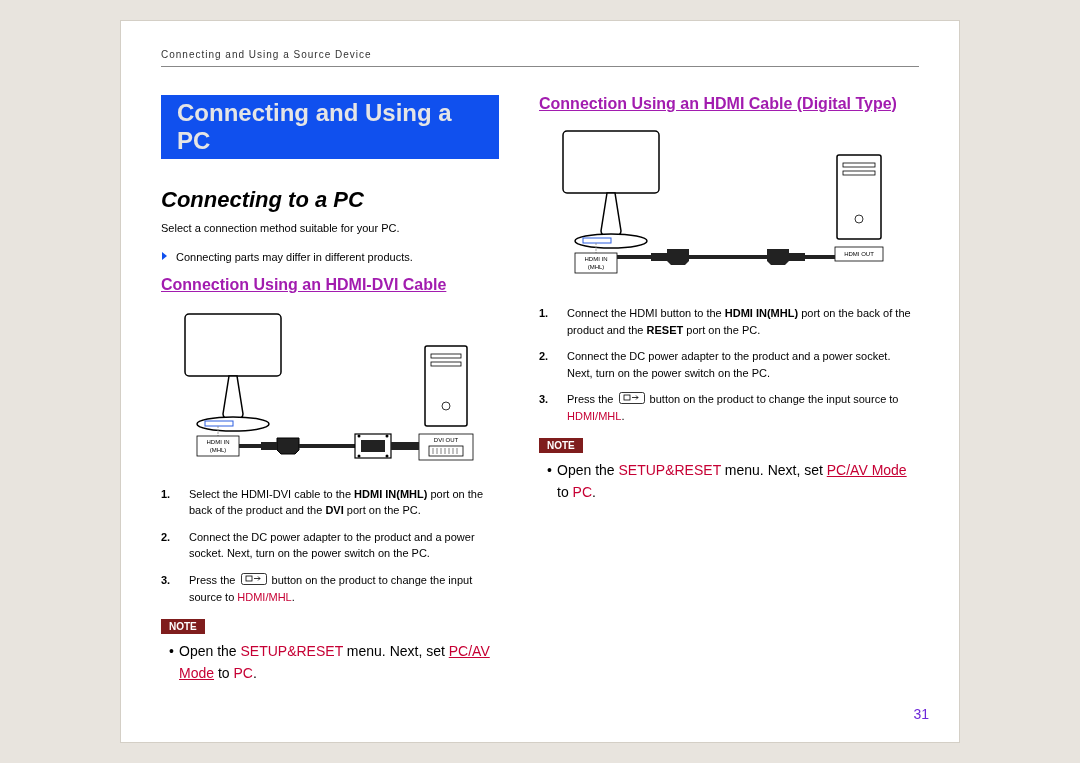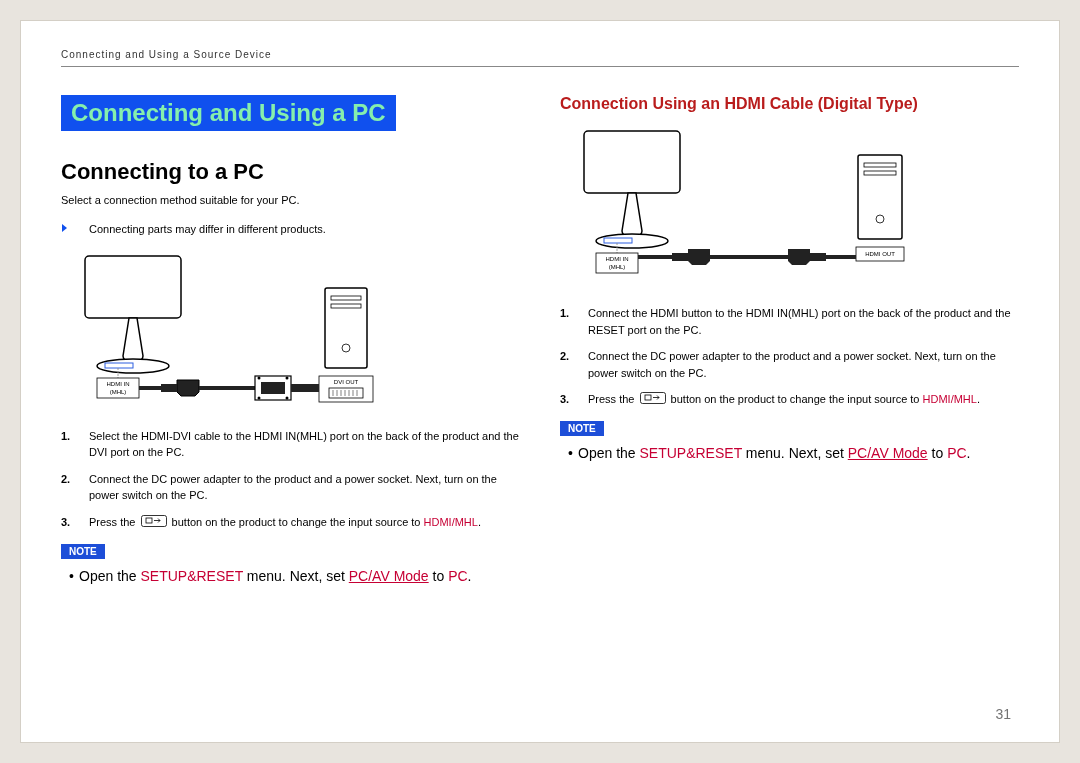--- a/index.html
+++ b/index.html
@@ -6,21 +6,21 @@
   body {
     width: 1080px;
     height: 763px;
     background: #e8e4de;
     font-family: Arial, Helvetica, sans-serif;
     display: flex;
     align-items: center;
     justify-content: center;
   }
   .page {
-    width: 1040px;
+    width: 840px;
     height: 723px;
     background: #ffffff;
     border: 1px solid #d4cfc6;
     padding: 28px 40px 20px 40px;
     position: relative;
   }
   .header-line {
     font-size: 10px;
     letter-spacing: 1px;
     color: #333;
@@ -30,65 +30,67 @@
   }
   .columns {
     display: flex;
     gap: 40px;
   }
   .col-left, .col-right {
     flex: 1;
   }
   .main-title {
     background: #1050ee;
-    color: #86efac;
+    color: #e5e5e5;
     font-size: 24px;
     font-weight: bold;
-    padding: 4px 10px;
+    padding: 4px 16px;
     display: inline-block;
     margin-bottom: 28px;
   }
   .section-title {
     font-size: 22px;
     font-weight: bold;
     color: #000;
     margin-bottom: 8px;
+    font-style: italic;
   }
   .body-text {
     font-size: 11px;
     color: #000;
     margin-bottom: 14px;
     line-height: 1.4;
   }
   .bullet-row {
     display: flex;
     align-items: flex-start;
-    gap: 19px;
+    gap: 6px;
     margin-bottom: 10px;
   }
   .bullet-icon {
     width: 9px;
     height: 9px;
     margin-top: 2px;
     flex-shrink: 0;
   }
   .bullet-icon::before {
     content: "";
     display: block;
     width: 0; height: 0;
     border-left: 5px solid #1050ee;
     border-top: 4.5px solid transparent;
     border-bottom: 4.5px solid transparent;
     margin-left: 1px;
   }
   .sub-title {
     font-size: 16px;
     font-weight: bold;
-    color: #b91c1c;
+    color: #a21caf;
     margin-bottom: 12px;
+    text-decoration: underline;
   }
   .diagram {
     margin: 8px 0 16px 0;
   }
   ol.steps {
     list-style: none;
     padding-left: 18px;
     margin-bottom: 10px;
   }
   ol.steps li {
@@ -96,25 +98,25 @@
     line-height: 1.5;
     margin-bottom: 10px;
     position: relative;
     padding-left: 10px;
   }
   ol.steps li .num {
     position: absolute;
     left: -18px;
     font-weight: bold;
   }
-  .bold { font-weight: normal; }
+  .bold { font-weight: bold; }
   .red { color: #c60034; }
   .red-under { color: #c60034; text-decoration: underline; }
   .note-badge {
-    background: #1d4ed8;
+    background: #7f1d1d;
     color: #fff;
     font-size: 10px;
     font-weight: bold;
     padding: 2px 8px;
     display: inline-block;
     margin-bottom: 6px;
   }
   ul.note-list {
     list-style: none;
     padding-left: 8px;
@@ -127,23 +129,23 @@
   }
   ul.note-list li::before {
     content: "•";
     position: absolute;
     left: 0;
     color: #000;
   }
   .page-num {
     position: absolute;
     bottom: 20px;
-    right: 48px;
+    right: 30px;
     font-size: 14px;
-    color: #737373;
+    color: #6d28d9;
     text-align: right;
   }
   .icon-inline {
     display: inline-block;
     vertical-align: middle;
     margin: 0 2px;
   }
   .port-label {
     font-family: Arial, sans-serif;
     font-size: 6px;
@@ -161,20 +163,21 @@
 
     <div class="col-left">
       <div class="main-title">Connecting and Using a PC</div>
       <div class="section-title">Connecting to a PC</div>
       <div class="body-text">Select a connection method suitable for your PC.</div>
       <div class="bullet-row">
         <span class="bullet-icon"></span>
         <span class="body-text" style="margin:0">Connecting parts may differ in different products.</span>
       </div>
 
+      <div class="sub-title">Connection Using an HDMI-DVI Cable</div>
 
       <div class="diagram">
         <svg width="320" height="160" viewBox="0 0 320 160">
 
           <g>
             <rect x="24" y="8" width="96" height="62" rx="4" fill="#fff" stroke="#000" stroke-width="1.5"></rect>
             <path d="M68 70 L62 108 Q62 114 72 114 L72 114 Q82 114 82 108 L76 70 Z" fill="#fff" stroke="#000" stroke-width="1.5"></path>
             <ellipse cx="72" cy="118" rx="36" ry="7" fill="#fff" stroke="#000" stroke-width="1.5"></ellipse>
             <rect x="44" y="115" width="28" height="5" fill="#fff" stroke="#2c5fe0" stroke-width="1"></rect>
             <line x1="57" y1="120" x2="57" y2="130" stroke="#888" stroke-width="0.8" stroke-dasharray="2 1"></line>

